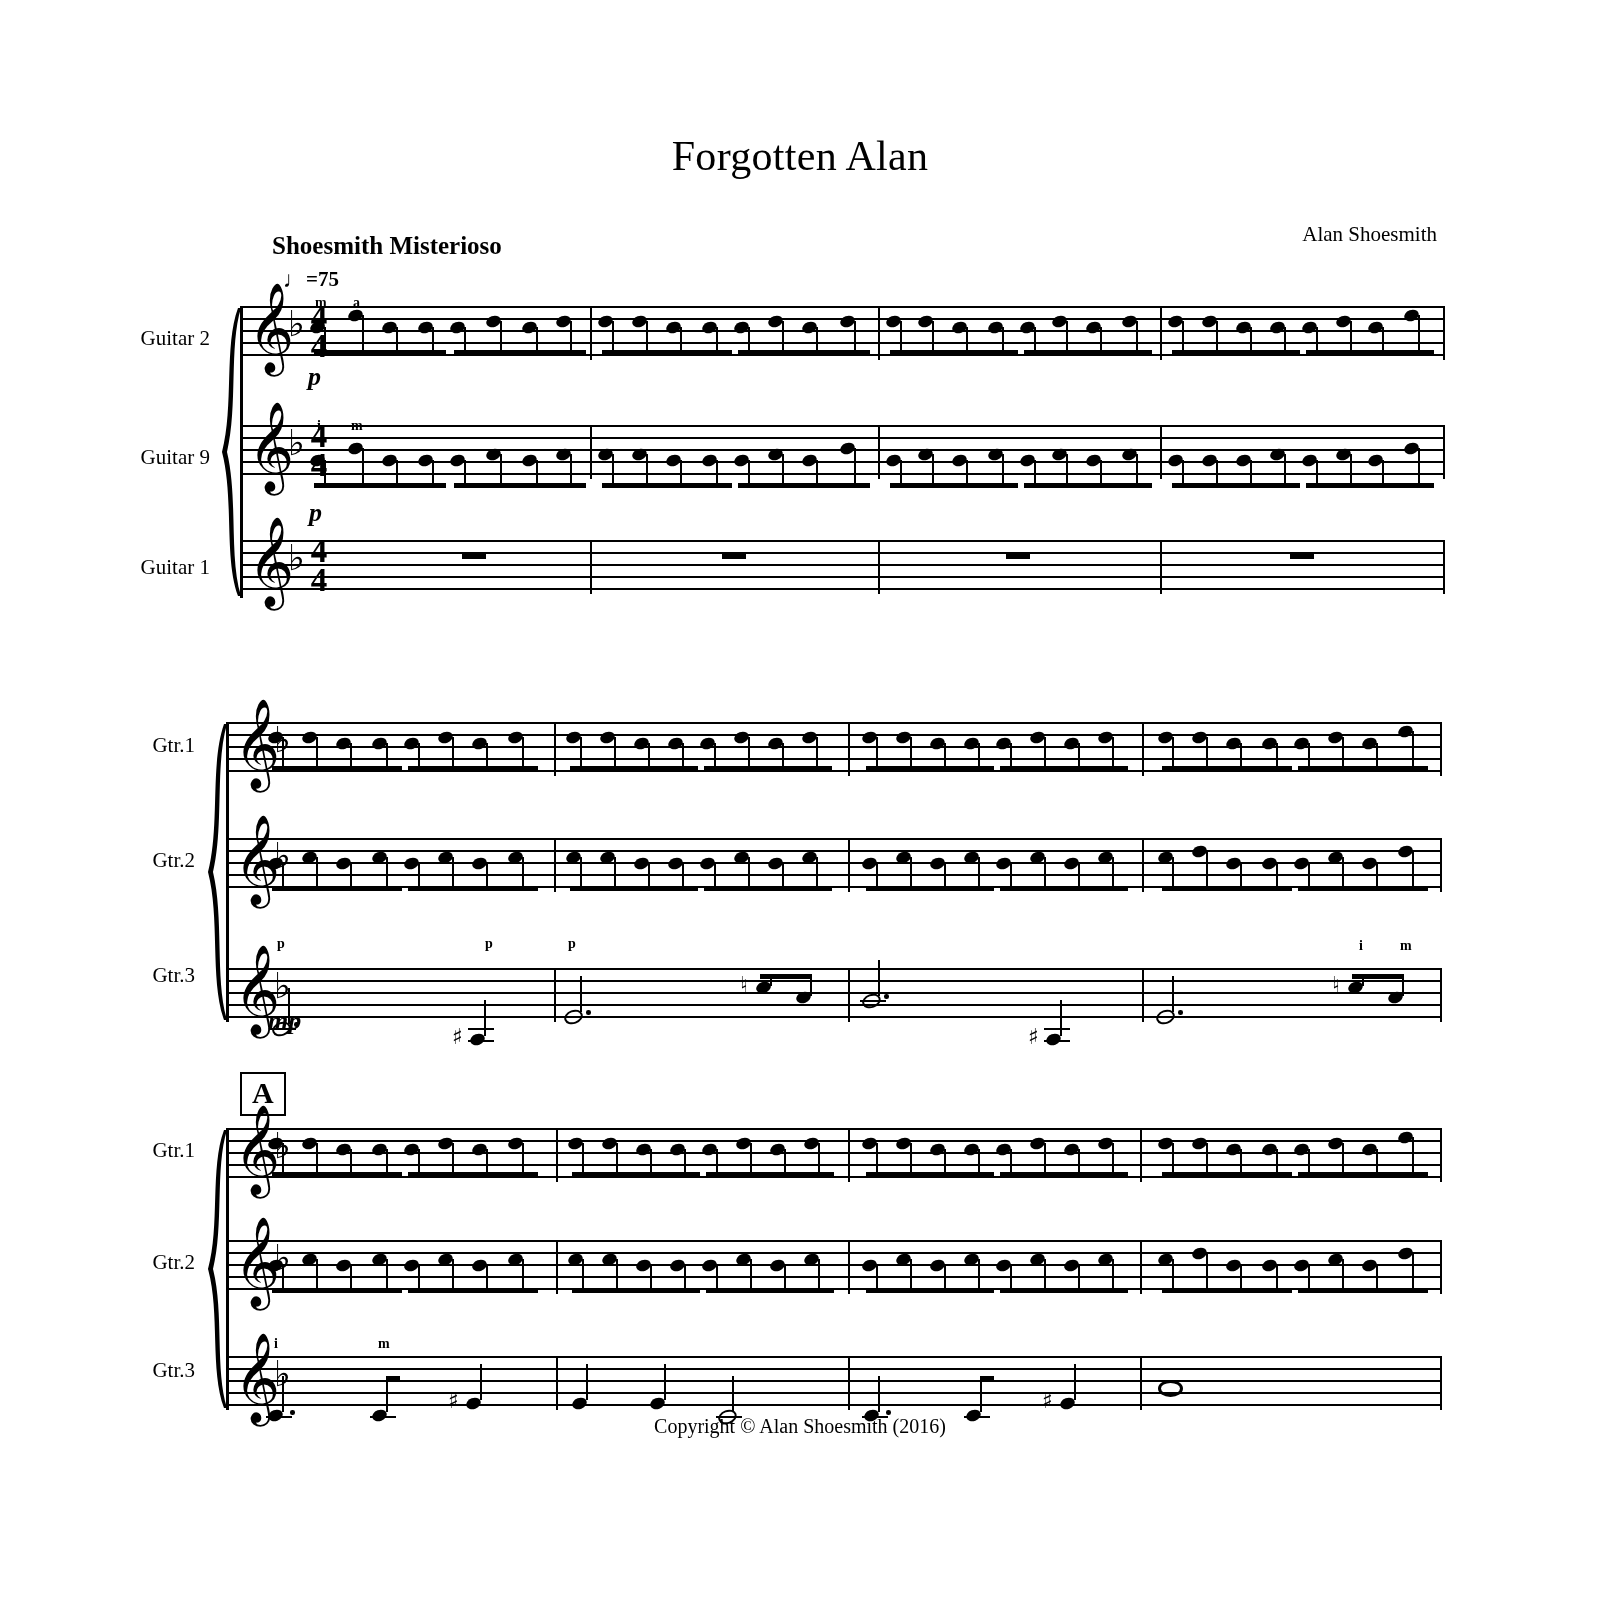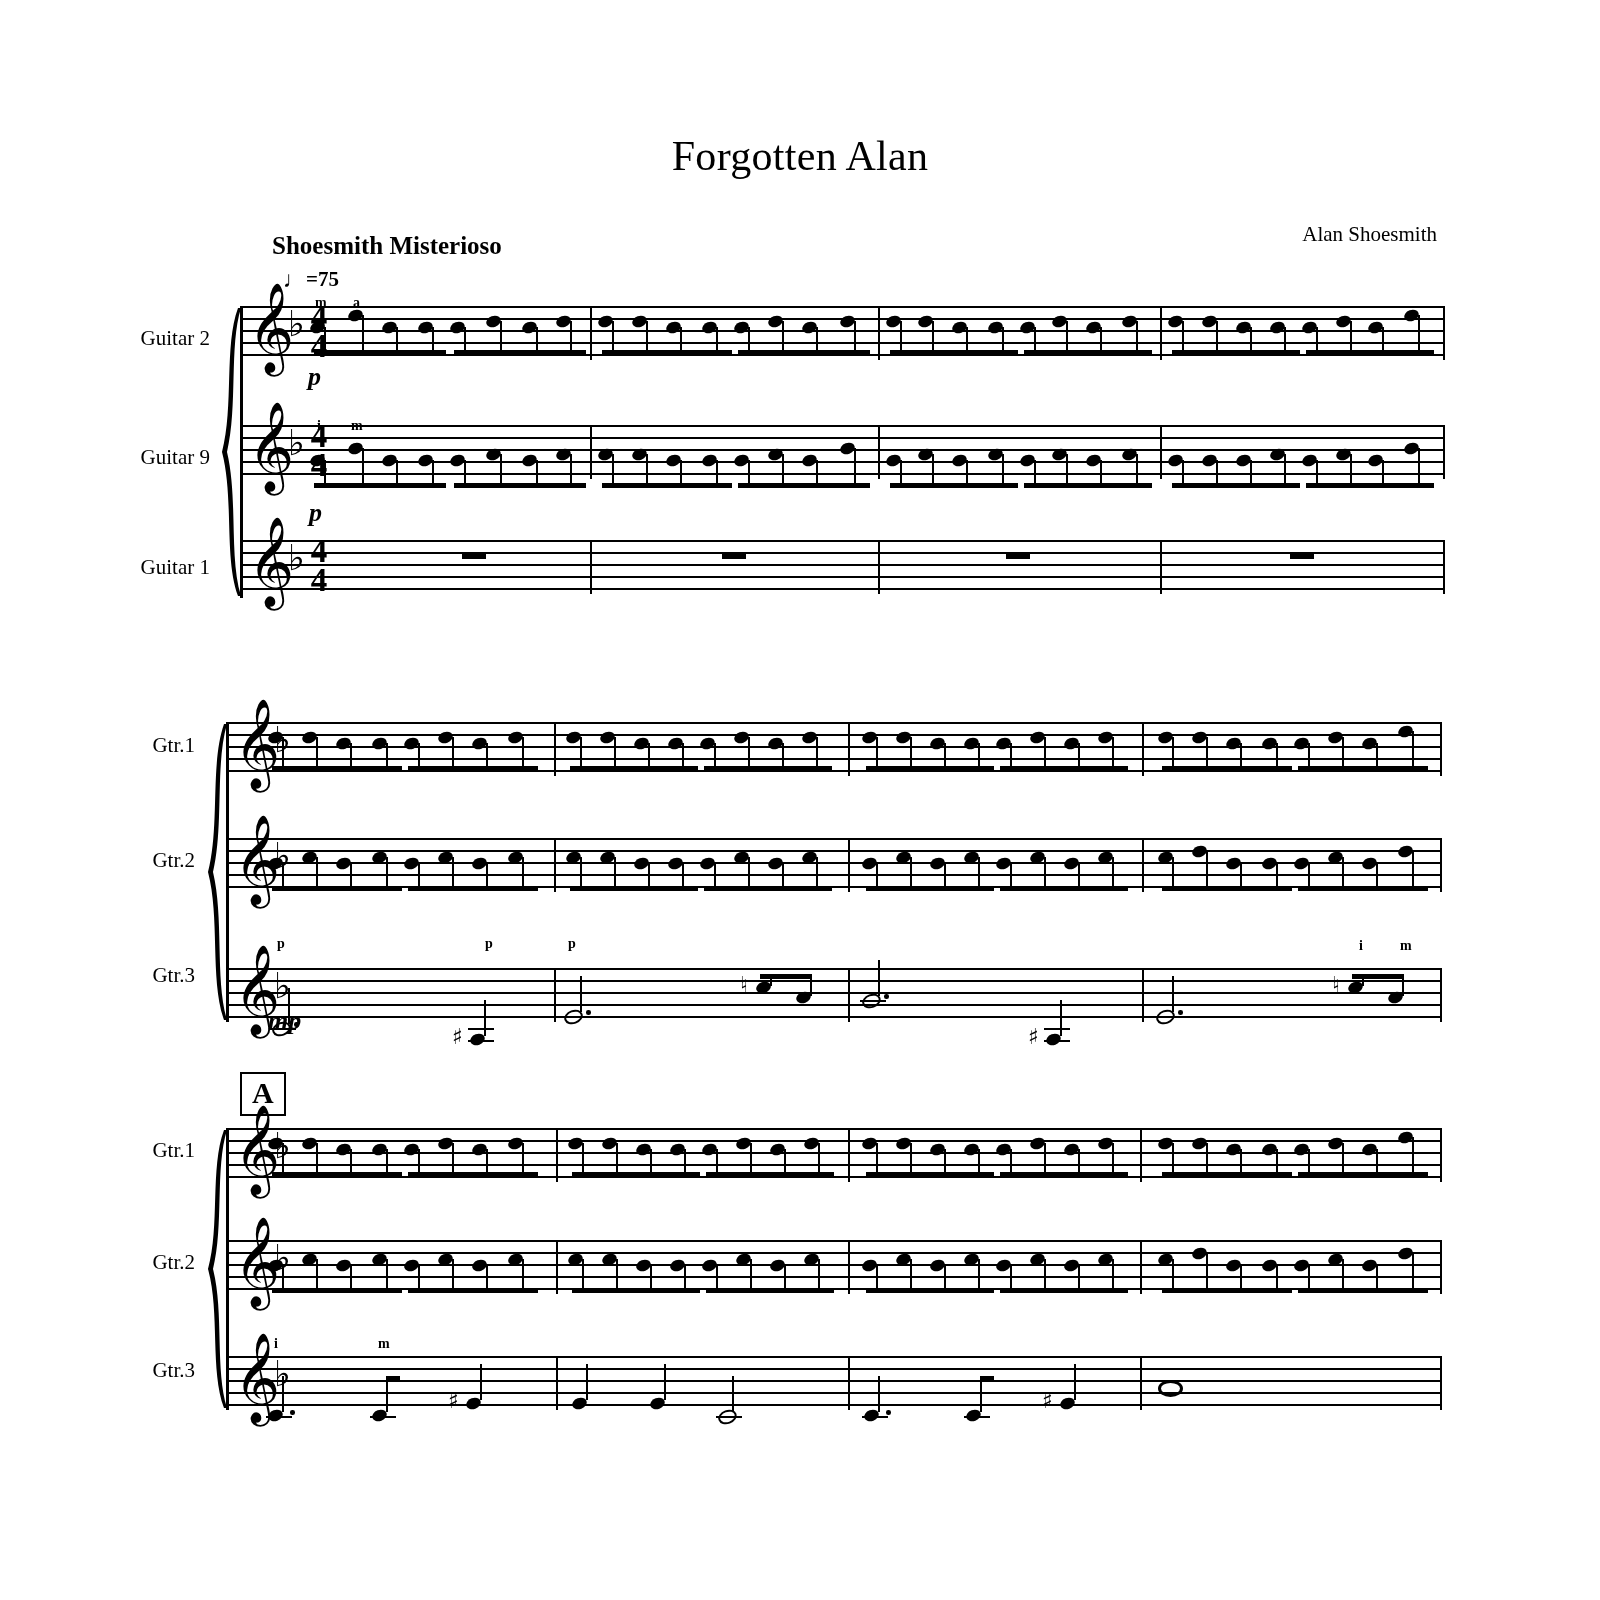--- a/index.html
+++ b/index.html
@@ -189,20 +189,21 @@
 </style>
 </head>
 <body>
 
 <div class="page">
 
   <div class="title">Forgotten Alan</div>
   <div class="composer">Alan Shoesmith</div>
   <div class="tempo-text">Shoesmith Misterioso</div>
   <div class="metronome"><span class="qnote">♩</span><span>=75</span></div>
+  <div class="copyright">Copyright © Alan Shoesmith (2016)</div>
 
   <div class="system" id="sys1" style="left:0; top:0; width:1600px; height:640px;">
 
     <div class="brace" style="left:218px; top:306px;">
       <svg width="24" height="292" viewBox="0 0 24 292">
         <path d="M20 2 C6 40, 16 100, 4 146 C16 192, 6 252, 20 290 L23 290 C11 252, 20 192, 9 146 C20 100, 11 40, 23 2 Z" fill="#000"></path>
       </svg>
     </div>
 
     <div class="barline thick" style="left:240px; top:306px; height:292px;"></div>

